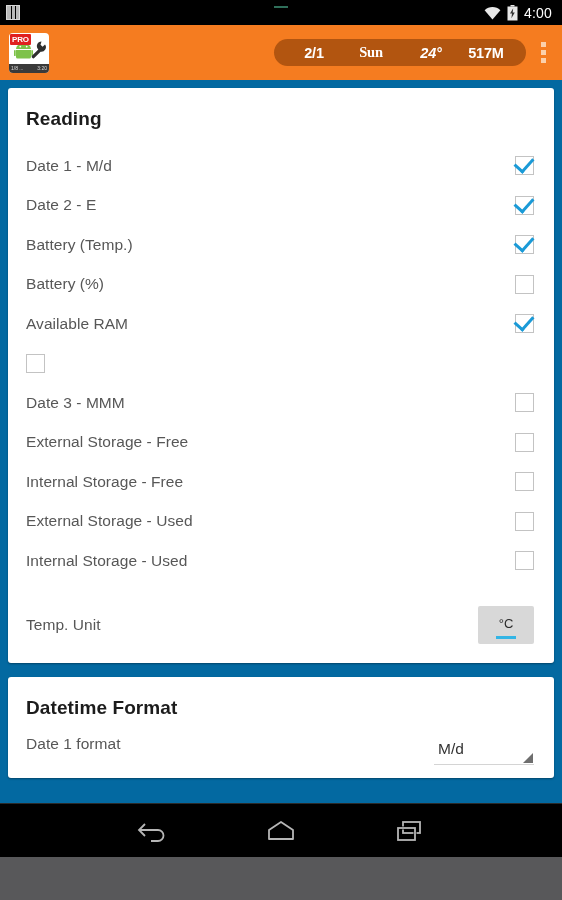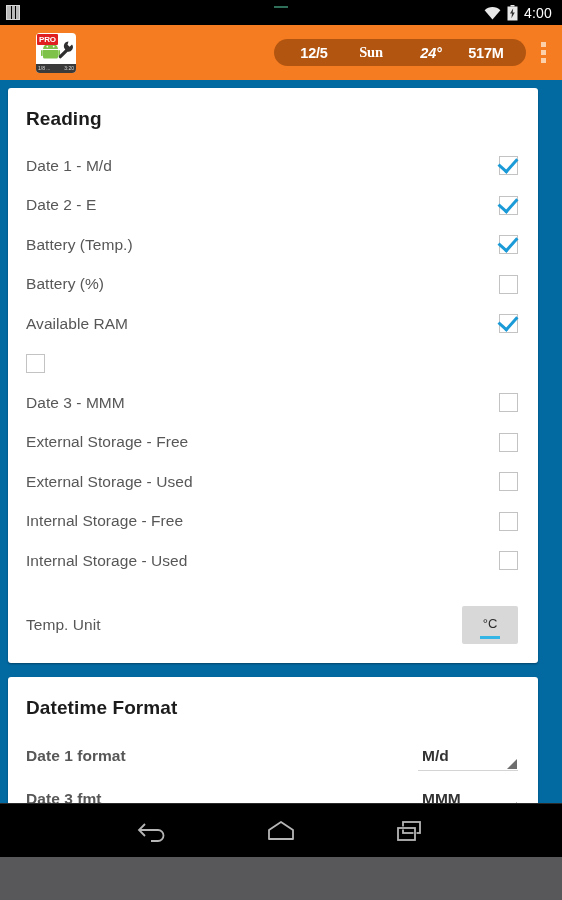--- a/index.html
+++ b/index.html
@@ -62,21 +62,20 @@
     padding: 0 6px 0 9px;
     flex: 0 0 55px;
   }
   .app-icon {
     width: 40px; height: 40px;
     background: #fff;
     border-radius: 4px;
     position: relative;
     overflow: hidden;
     flex: 0 0 40px;
-    margin-left: 27px;
   }
   .ai-pro {
     position: absolute; left: 1px; top: 1px;
     background: #e02020; color: #fff;
     font-size: 8px; font-weight: bold; line-height: 9px;
     padding: 1px 2px; border-radius: 1px;
     letter-spacing: -.2px;
     z-index: 3;
   }
   .ai-bot {
@@ -131,22 +130,23 @@
     cursor: pointer;
   }
   .overflow-menu i {
     display: block; width: 5px; height: 5px; background: #fbd0ab;
   }
 
   
   .content {
     flex: 1 1 auto;
     overflow: hidden;
-    padding: 8px 24px 0 8px;
-    position: relative;
+    padding: 8px 8px 0 8px;
+    position: relative;
+    border-radius: 25px;
   }
   .card {
     background: #fff;
     border-radius: 3px;
     padding: 0 18px;
     margin-bottom: 14px;
     box-shadow: 0 1px 2px rgba(0,0,0,.35);
   }
   .card-title {
     font-size: 19px;
@@ -195,21 +195,21 @@
     cursor: pointer;
     margin-right: 2px;
   }
   .unit-btn span { font-size: 13px; color: #2b2b2b; margin-bottom: 3px; }
   .unit-btn::after {
     content: "";
     position: absolute; bottom: 5px; left: 50%;
     transform: translateX(-50%);
     width: 20px; height: 3px; background: #33b5e5;
   }
-  .row-fmt { height: 43px; display: flex; align-items: center; font-weight: bold; }
+  .row-fmt { height: 43px; display: flex; align-items: flex-start; }
   .spinner {
     width: 100px;
     height: 30px;
     position: relative;
     border-bottom: 1.5px solid #d4d4d4;
     display: flex;
     align-items: center;
     cursor: pointer;
     margin-right: 2px;
   }
@@ -291,21 +291,21 @@
         </svg>
       </div>
       <div class="ai-bar">
         <span>1/8 ...</span>
         <span>3:20</span>
       </div>
     </div>
 
 
     <div class="preview-pill">
-      <span class="pv-0">12/5</span>
+      <span class="pv-0">2/1</span>
       <span class="pv-1">Sun</span>
       <span class="pv-2">24°</span>
       <span class="pv-3">517M</span>
     </div>
 
     <div class="overflow-menu">
       <i></i>
       <i></i>
       <i></i>
     </div>
@@ -341,25 +341,25 @@
           </div>
           <div class="row">
             <div class="row-label">Date 3 - MMM</div>
             <div class="cb"></div>
           </div>
           <div class="row">
             <div class="row-label">External Storage - Free</div>
             <div class="cb"></div>
           </div>
           <div class="row">
+            <div class="row-label">Internal Storage - Free</div>
+            <div class="cb"></div>
+          </div>
+          <div class="row">
             <div class="row-label">External Storage - Used</div>
-            <div class="cb"></div>
-          </div>
-          <div class="row">
-            <div class="row-label">Internal Storage - Free</div>
             <div class="cb"></div>
           </div>
           <div class="row">
             <div class="row-label">Internal Storage - Used</div>
             <div class="cb"></div>
           </div>
         </div>
       <div class="row-spacer"></div>
       <div class="row row-tall">
         <div class="row-label">Temp. Unit</div>
@@ -372,26 +372,20 @@
 
     <div class="card">
       <div class="card-title">Datetime Format</div>
       <div id="fmt-rows">
           <div class="row-fmt">
             <div class="row-label">Date 1 format</div>
             <div class="spinner">
               <span>M/d</span>
             </div>
           </div>
-          <div class="row-fmt">
-            <div class="row-label">Date 3 fmt</div>
-            <div class="spinner">
-              <span>MMM</span>
-            </div>
-          </div>
         </div>
     </div>
 
   </div>
 
   <div class="navbar">
     <div class="nav-btn">
       <svg width="34" height="22" viewBox="0 0 34 22">
         <path d="M9 4 L3 10 L9 16" fill="none" stroke="#b6b6b6" stroke-width="1.8"></path>
         <path d="M3 10 H22 a5.5 5.5 0 0 1 0 11 H15" fill="none" stroke="#b6b6b6" stroke-width="1.8"></path>

